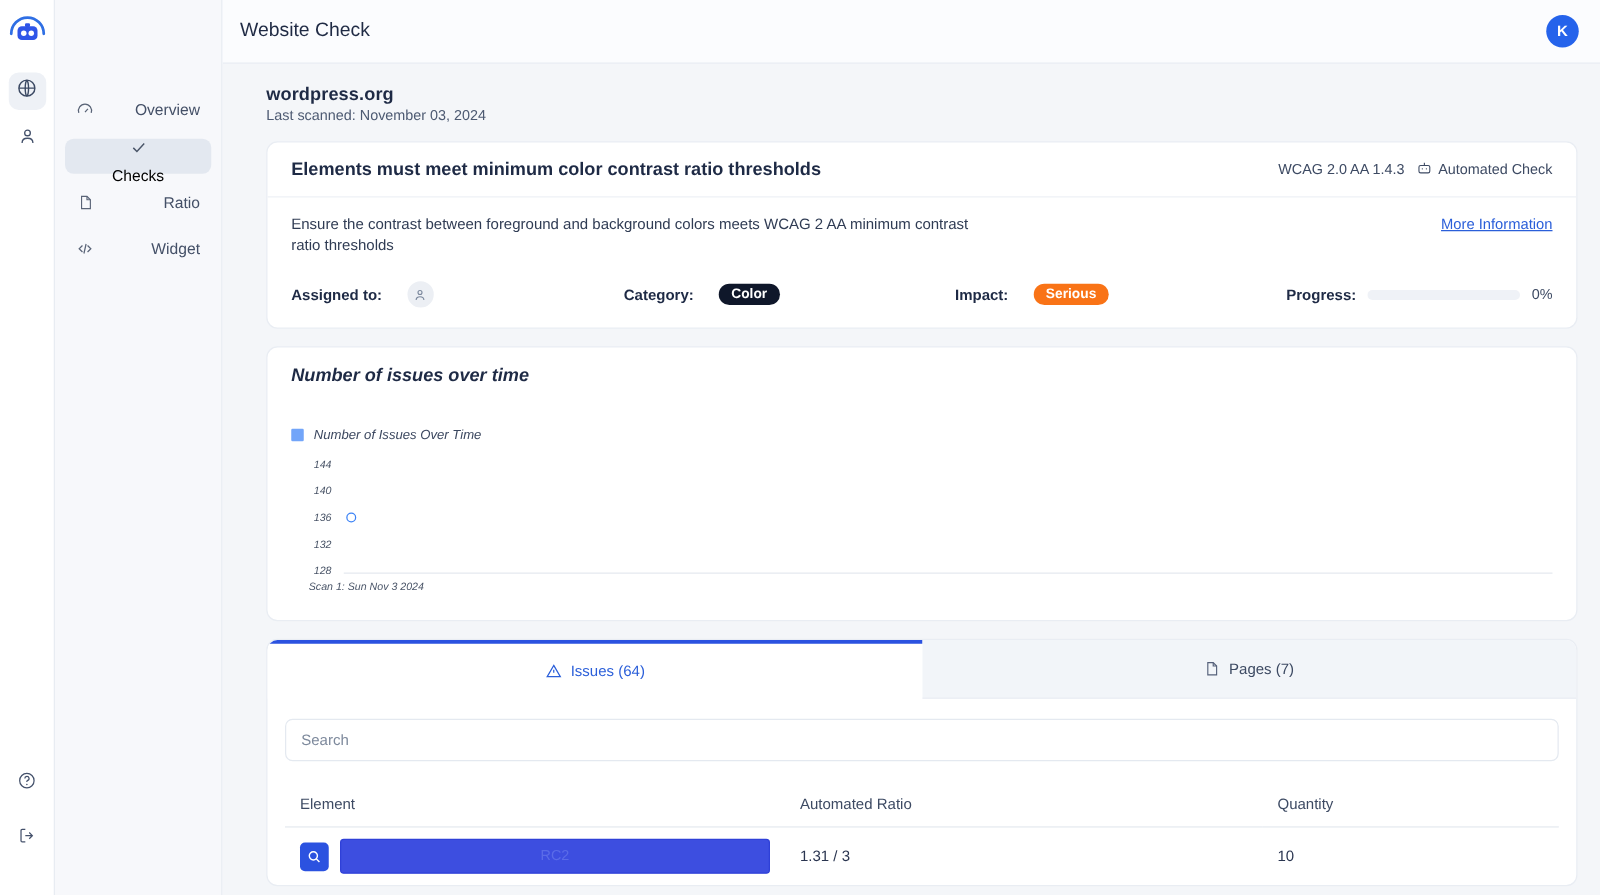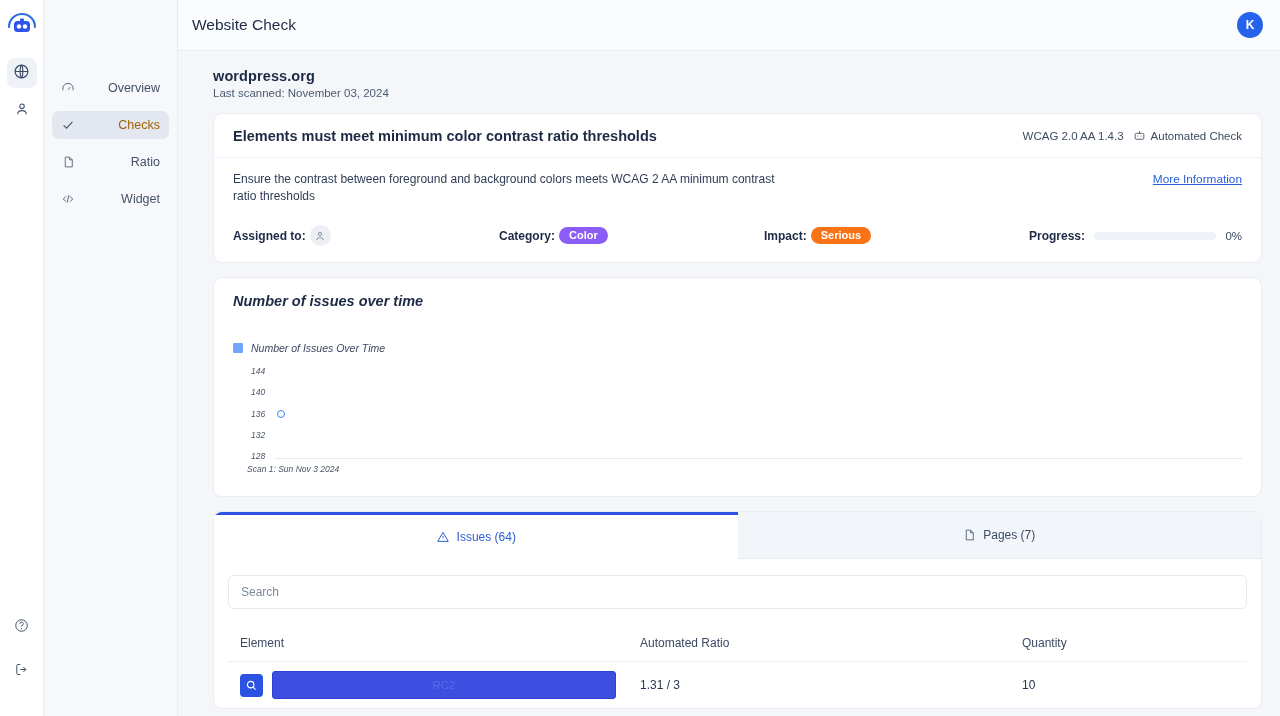--- a/index.html
+++ b/index.html
@@ -39,21 +39,21 @@
     border-right: 1px solid #e8ecf2;
     flex: 0 0 134px;
     padding-top: 74px;
   }
   .nav-item {
     display: flex; align-items: center; gap: 9px;
     height: 28px; margin: 0 8px 9px 8px;
     padding: 0 9px; border-radius: 7px;
     font-size: 12.5px; color: #445067; white-space: nowrap; justify-content: space-between;
   }
-  .nav-item.active { background: #e3e8f0; color: #a16207; }
+  .nav-item.active { background: #e3e8f0; color: #000000; flex-direction: column; }
   .nav-item .nico { width: 14px; height: 14px; display:flex; align-items:center; justify-content:center; color:#5a6477; }
 
   
   .main { flex: 1; height: 716px; position: relative; background: #f4f6f9; overflow: hidden; }
   .topbar {
     height: 51px; background: #fbfcfe;
     border-bottom: 1px solid #e8ecf2;
     display: flex; align-items: center; justify-content: space-between;
     padding: 0 17px 0 14px;
   }
@@ -86,21 +86,21 @@
   .check-title { font-size: 14.5px; font-weight: bold; color: #1e2a45; }
   .check-meta { display: flex; align-items: center; gap: 9px; font-size: 11.5px; color: #3d4a63; }
   .check-meta .robot { display:flex; align-items:center; gap: 5px; }
 
   .check-body { padding: 13px 19px 16px 19px; }
   .desc-row { display: flex; justify-content: space-between; align-items: flex-start; gap: 20px; }
   .desc { font-size: 12px; line-height: 1.42; color: #303c54; max-width: 545px; }
   .more-info { font-size: 11.8px; color: #2b5fd9; text-decoration: underline; white-space: nowrap; padding-top: 1px; }
 
   .attr-row { display: flex; align-items: center; margin-top: 20px; }
-  .attr { display: flex; align-items: center; gap: 4px; font-size: 12px; color: #1e2a45; }
+  .attr { display: flex; align-items: center; gap: 20px; font-size: 12px; color: #1e2a45; }
   .attr .lbl { font-weight: bold; }
   .a-assigned { width: 266px; }
   .a-category { width: 265px; }
   .a-impact   { width: 265px; }
   .a-progress { flex: 1; display: flex; align-items: center; gap: 9px; }
 
   .pill {
     border-radius: 11px; padding: 2px 10px 3px 10px;
     font-size: 11px; font-weight: bold; color: #fff;
   }
@@ -324,21 +324,21 @@
               <span class="avatar-empty">
                 <svg width="12" height="12" viewBox="0 0 24 24" fill="none" stroke="#7a879c" stroke-width="1.8">
                   <circle cx="12" cy="8" r="3.2"></circle>
                   <path d="M5.8 20c0-3.4 2.8-5.3 6.2-5.3s6.2 1.9 6.2 5.3"></path>
                 </svg>
               </span>
             </div>
 
             <div class="attr a-category">
               <span class="lbl">Category:</span>
-              <span class="pill" id="category-pill" style="background: #8b5cf6;">Color</span>
+              <span class="pill" id="category-pill" style="background: #0f172a;">Color</span>
             </div>
 
             <div class="attr a-impact">
               <span class="lbl">Impact:</span>
               <span class="pill" id="impact-pill" style="background: rgb(249, 115, 22);">Serious</span>
             </div>
 
             <div class="attr a-progress">
               <span class="lbl">Progress:</span>
               <span class="progress-track">

